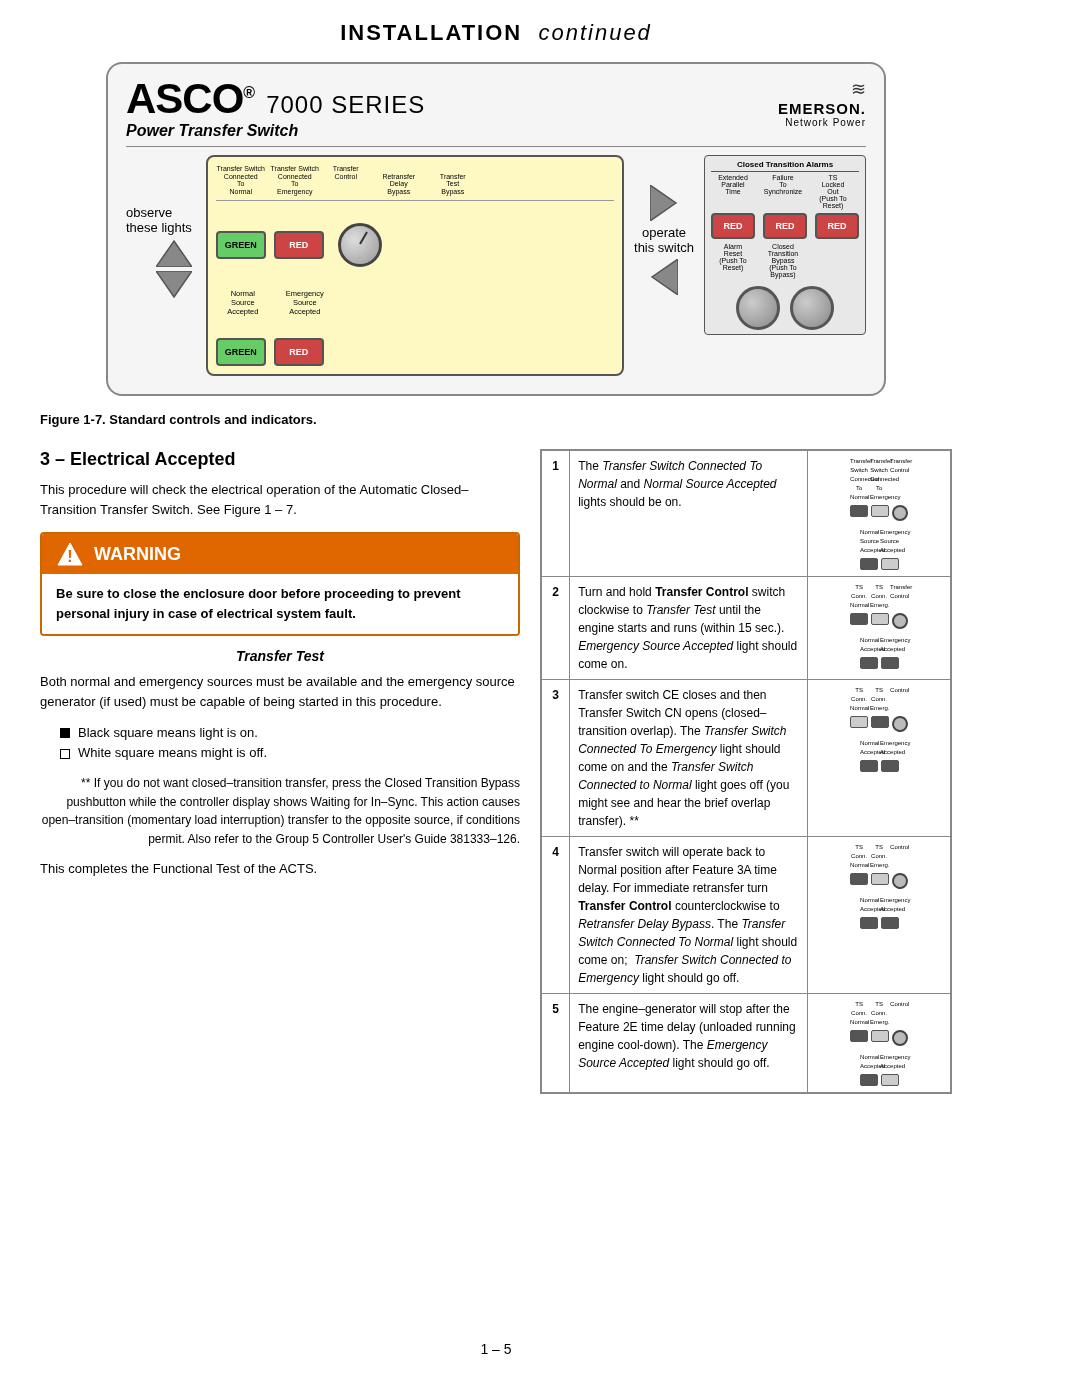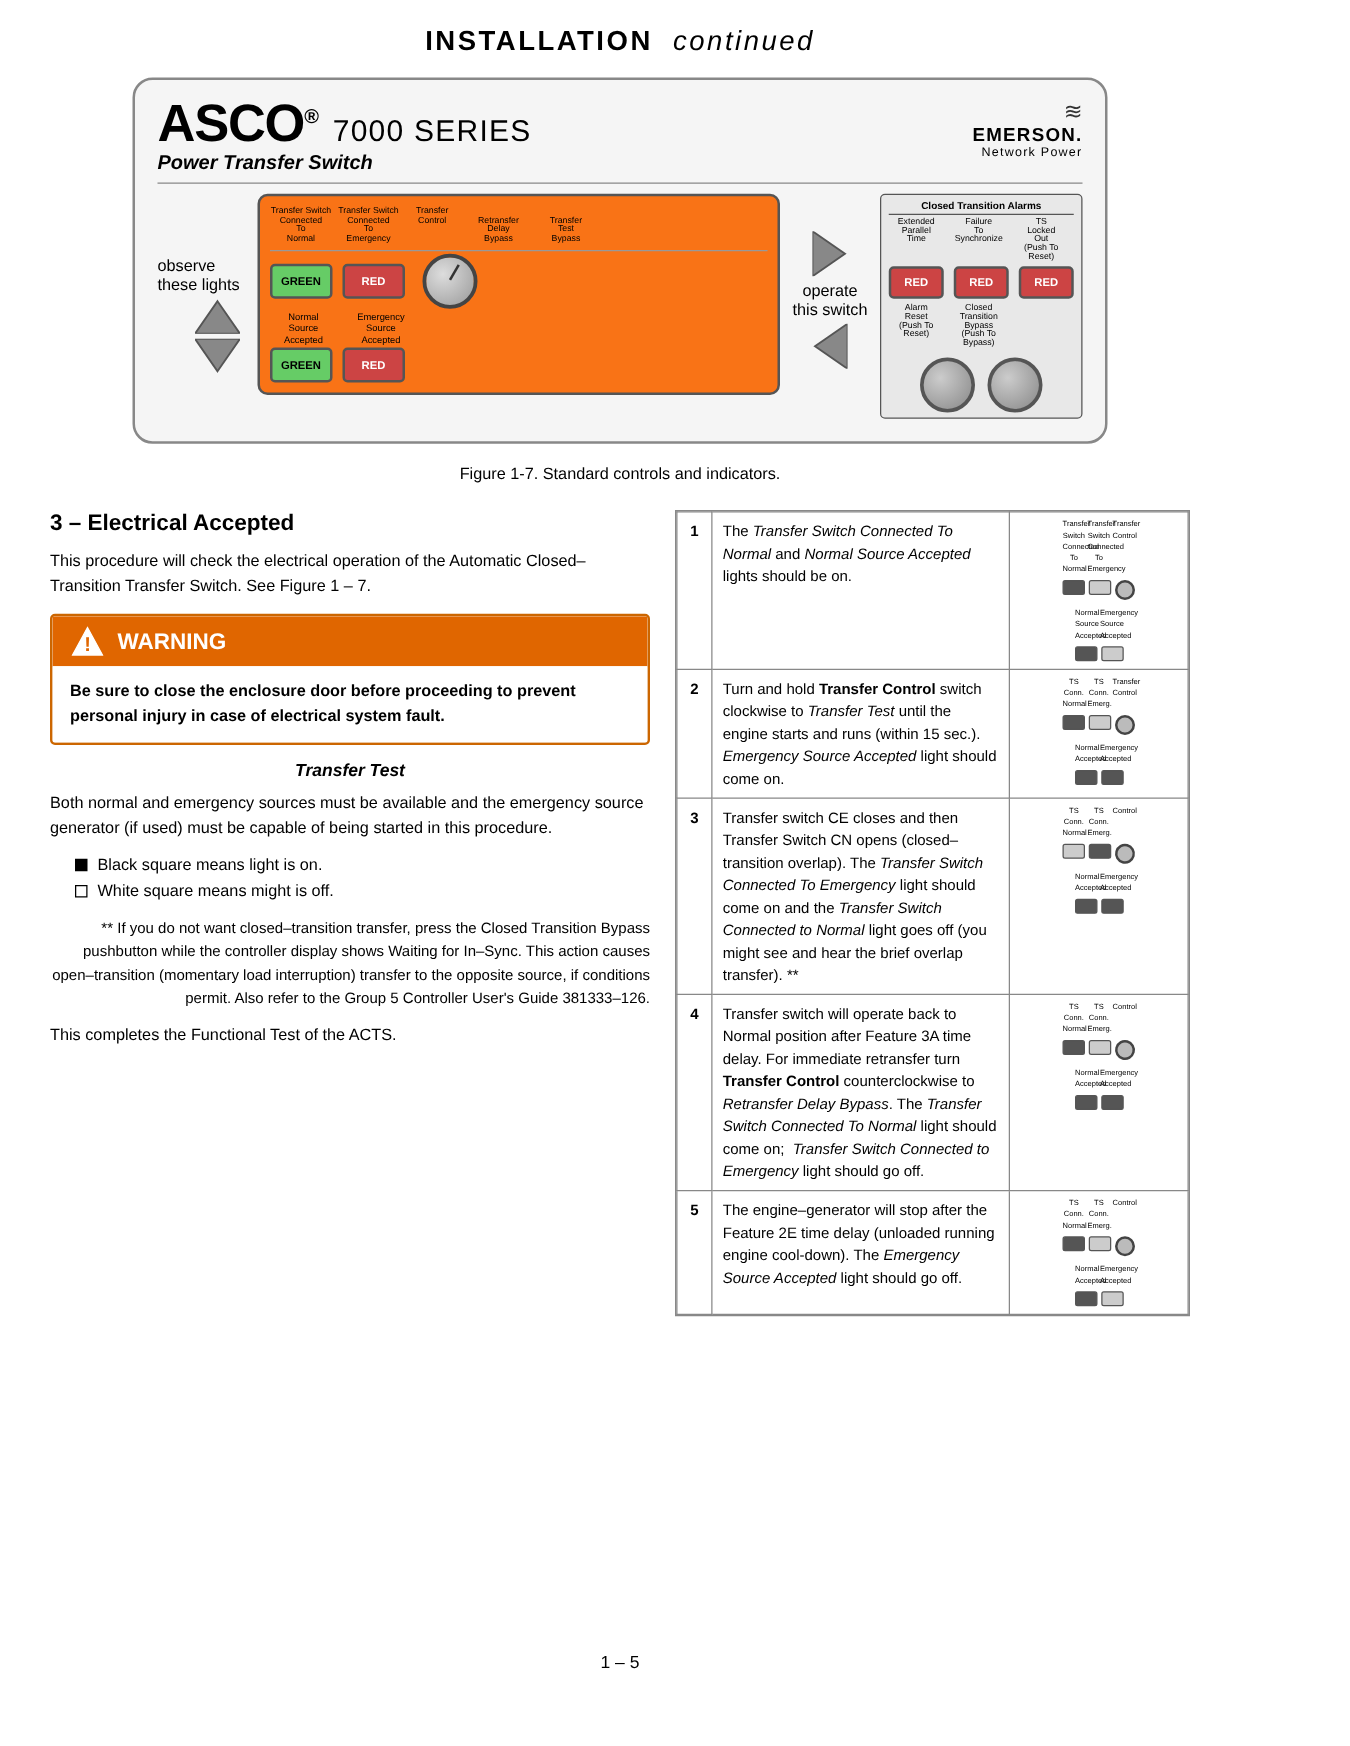--- a/index.html
+++ b/index.html
@@ -8,21 +8,21 @@
       background: #fff;
       width: 1080px;
       min-height: 1397px;
       font-size: 14px;
       color: #000;
     }
 
     .page {
       width: 992px;
       min-height: 1397px;
-      padding: 20px 40px 60px 40px;
+      padding: 20px 40px 40px 40px;
       display: flex;
       flex-direction: column;
     }
 
     
     .page-header {
       text-align: center;
       font-size: 22px;
       font-weight: bold;
       letter-spacing: 2px;
@@ -118,25 +118,25 @@
       padding-top: 50px;
       padding-right: 4px;
       color: #000;
     }
 
     
     .panel-board {
       flex: 1;
       border: 2px solid #555;
       border-radius: 8px;
-      background: #f97316;
+      background: #fef9c3;
       padding: 8px;
       display: flex;
       flex-direction: column;
-      gap: 2px;
+      gap: 22px;
     }
 
     .panel-col-label {
       font-size: 7px;
       text-align: center;
       width: 50px;
       line-height: 1.1;
     }
 
     .closed-transition-label {
@@ -225,23 +225,23 @@
       border-radius: 50%;
       border: 3px solid #555;
       background: radial-gradient(circle at 35% 35%, #ccc, #888);
       display: flex;
       align-items: center;
       justify-content: center;
     }
 
     
     .figure-caption {
-      text-align: center;
       font-size: 13px;
       margin: 6px 0 16px 0;
+      font-weight: bold;
     }
 
     
     .main-content {
       display: flex;
       gap: 20px;
       margin-top: 6px;
     }
 
     .left-col {

